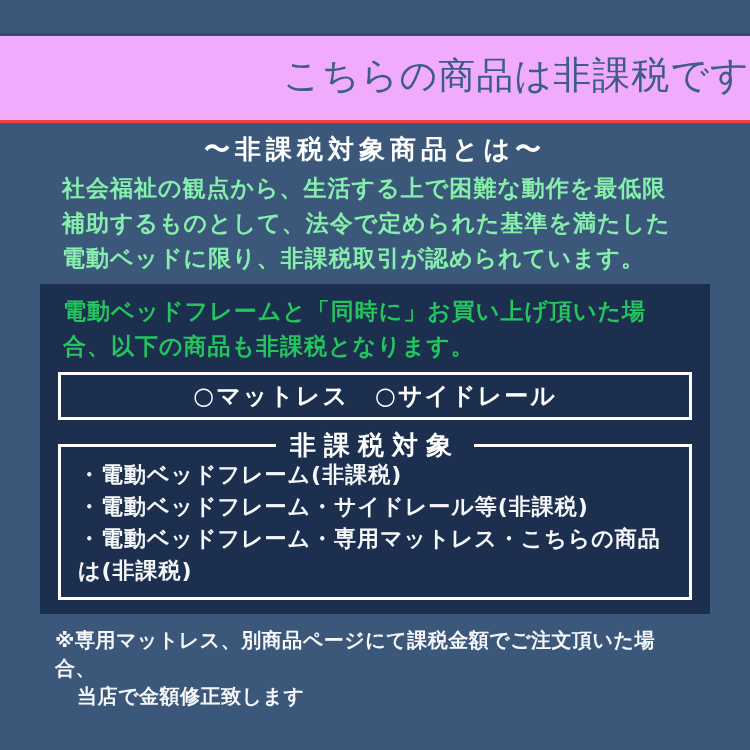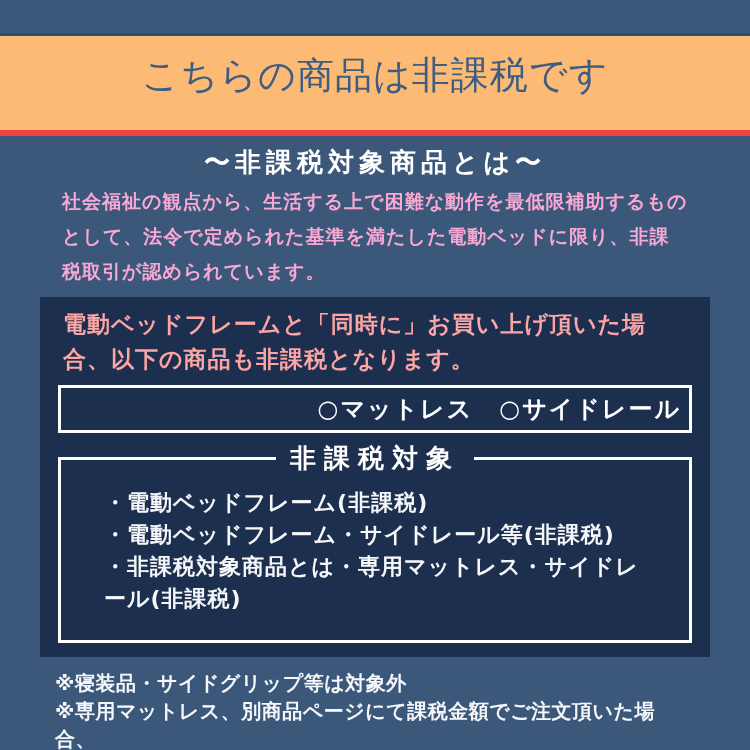--- a/index.html
+++ b/index.html
@@ -1,52 +1,52 @@
 <!DOCTYPE html>
 <html><head>
 <meta charset="utf-8">
 <style>
   html,body{margin:0;padding:0;background:#ffffff;}
   .page{
     position:relative;width:750px;height:750px;overflow:hidden;background:#ffffff;
     font-family:"DejaVu Sans","Liberation Sans",sans-serif;
   }
   .top-bar{height:33px;background:#3b587b;border-bottom:3px solid #2f4a6a;}
-  .title-band{height:94px;background:#fdba74;display:flex;align-items:baseline;justify-content:center;}
+  .title-band{height:84px;background:#f0abfc;display:flex;align-items:baseline;justify-content:flex-end;}
   .title{margin:0;color:#3e5d82;font-family:"DejaVu Serif","Liberation Serif",serif;font-weight:500;display:flex;align-items:baseline;padding-top:14px;}
   .title .prefix{font-size:37px;letter-spacing:1px;}
   .title .hl{font-size:38px;letter-spacing:1px;}
-  .main{height:630px;background:#3b587b;border-top:6px solid #ef4444;box-sizing:border-box;}
+  .main{height:630px;background:#3b587b;border-top:3px solid #ef4444;box-sizing:border-box;}
   .subtitle{
     margin-top:10px;text-align:center;color:#ffffff;
     font-family:"DejaVu Serif","Liberation Serif",serif;font-weight:bold;
     font-size:26px;letter-spacing:5px;line-height:32px;
   }
   .intro{
-    margin:6px 62px 0;color:#f9a8d4;font-weight:bold;
-    font-size:19px;line-height:35px;letter-spacing:1px;
+    margin:6px 62px 0;color:#86efac;font-weight:bold;
+    font-size:23px;line-height:35px;letter-spacing:1px;
   }
   .panel{
     margin:8px 40px 0;background:#1d2f4e;box-sizing:border-box;
     padding:10px 17px 14px;
   }
-  .lead{margin:0;padding:0 6px;color:#fca5a5;font-weight:bold;font-size:23px;line-height:35px;letter-spacing:1px;}
+  .lead{margin:0;padding:0 6px;color:#22c55e;font-weight:bold;font-size:23px;line-height:35px;letter-spacing:1px;}
   .options-box{
     margin:8px 1px 0;border:3px solid #ffffff;
-    text-align:right;padding:6px 8px;color:#ffffff;font-weight:bold;
+    text-align:center;padding:6px 8px;color:#ffffff;font-weight:bold;
     font-size:24px;line-height:30px;letter-spacing:2px;
   }
-  .target-box{position:relative;margin:24px 1px 0;border:3px solid #ffffff;padding:12px 28px 10px;}
+  .target-box{position:relative;margin:24px 1px 0;border:3px solid #ffffff;padding:12px 17px 10px;}
   .legend{
     position:absolute;top:-17px;left:50%;transform:translateX(-50%);
     background:#1d2f4e;padding:0 14px;white-space:nowrap;color:#ffffff;
     font-family:"DejaVu Serif","Liberation Serif",serif;font-weight:bold;
     font-size:26px;letter-spacing:8px;line-height:30px;
   }
-  .target-list{list-style:none;margin:15px;padding:0;color:#f5f7fa;font-weight:bold;font-size:22px;line-height:32px;letter-spacing:1px;}
+  .target-list{list-style:none;margin:0;padding:0;color:#f5f7fa;font-weight:bold;font-size:22px;line-height:32px;letter-spacing:1px;}
   .notes{margin:12px 55px 0;color:#f5f7fa;font-weight:bold;font-size:20px;line-height:28px;letter-spacing:0.5px;}
   .note{margin:0;}
   .note.indent{padding-left:22px;}
 </style>
 </head>
 <body>
 
 <div class="page">
 
   <div class="top-bar"></div>
@@ -69,26 +69,25 @@
 
       <div class="options-box">
         <span>○マットレス　○サイドレール</span>
       </div>
 
       <div class="target-box">
         <span class="legend">非課税対象</span>
         <ul class="target-list">
           <li>・電動ベッドフレーム(非課税)</li>
           <li>・電動ベッドフレーム・サイドレール等(非課税)</li>
-          <li>・非課税対象商品とは・専用マットレス・サイドレール(非課税)</li>
+          <li>・電動ベッドフレーム・専用マットレス・こちらの商品は(非課税)</li>
         </ul>
       </div>
     </div>
 
     <div class="notes">
-      <p class="note">※寝装品・サイドグリップ等は対象外</p>
       <p class="note">※専用マットレス、別商品ページにて課税金額でご注文頂いた場合、</p>
       <p class="note indent">当店で金額修正致します</p>
 
     </div>
 
   </div>
 </div>
 
 </body></html>

